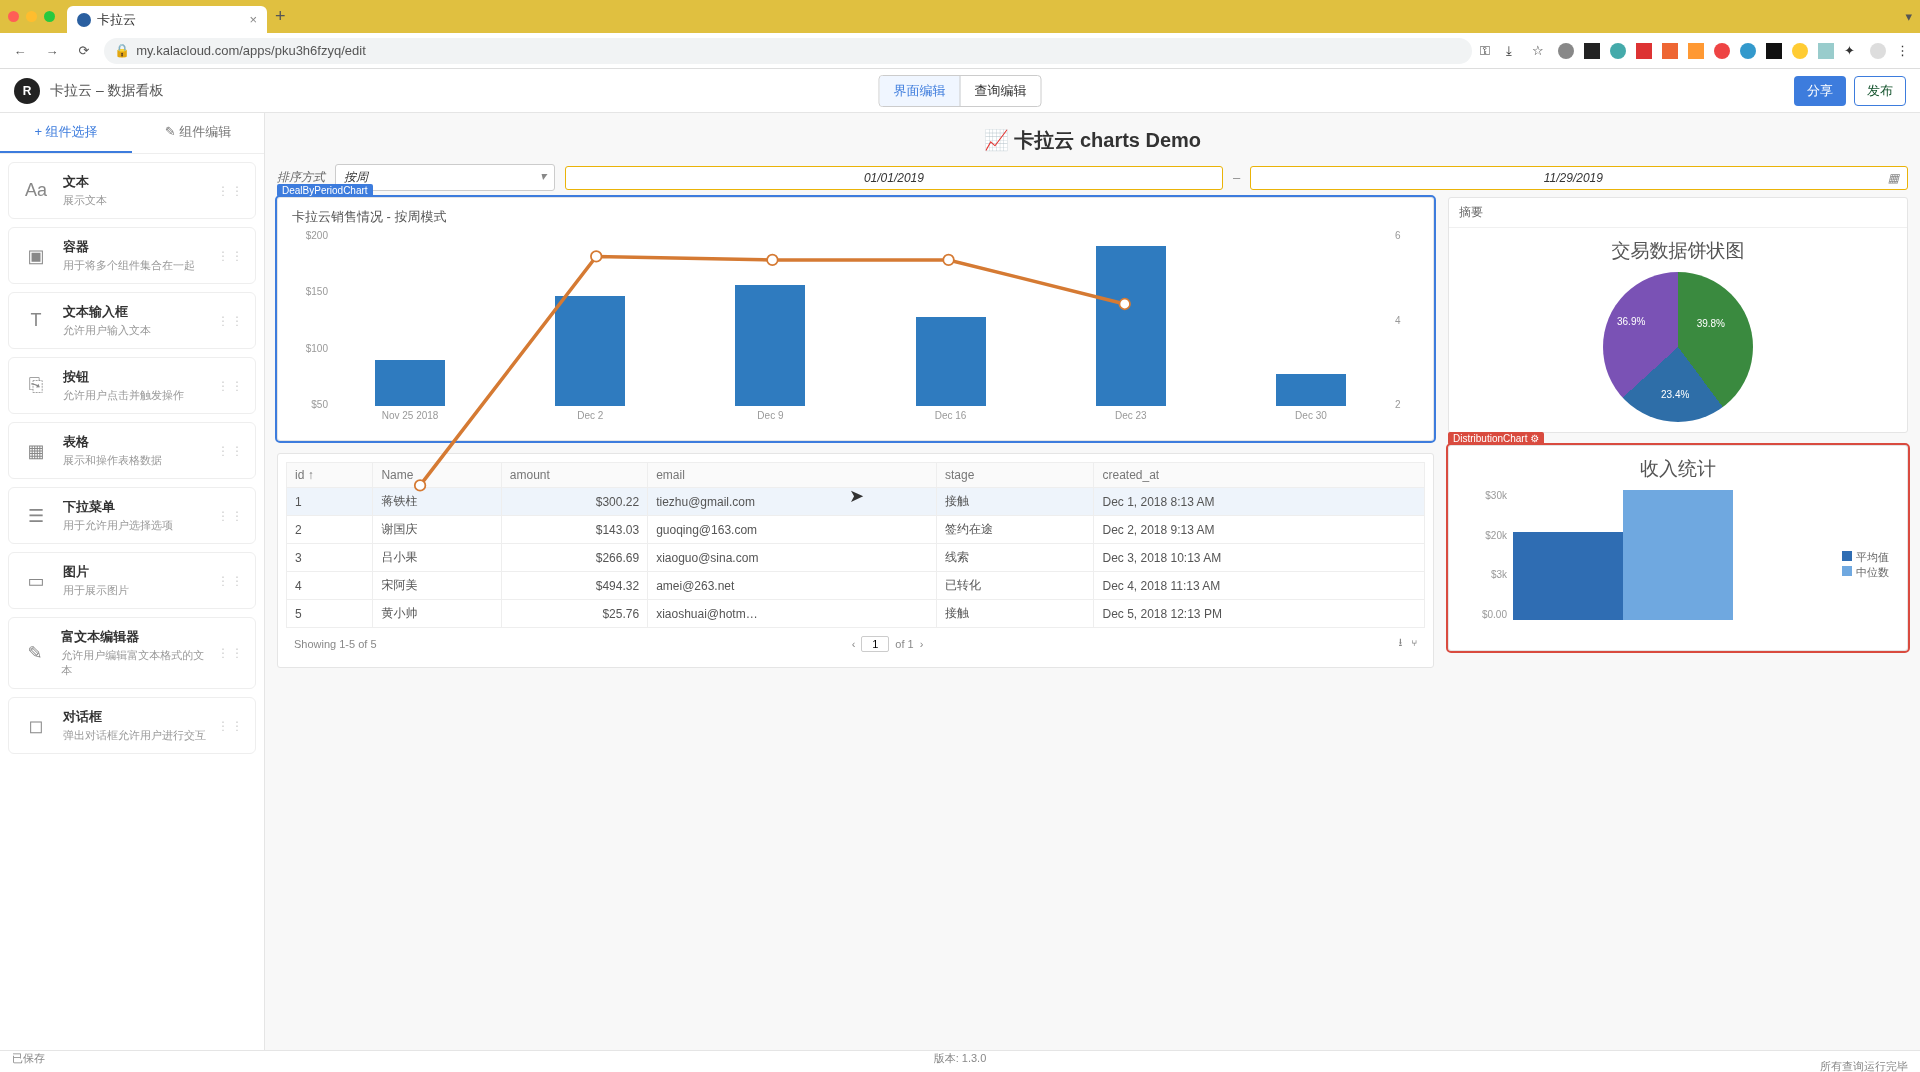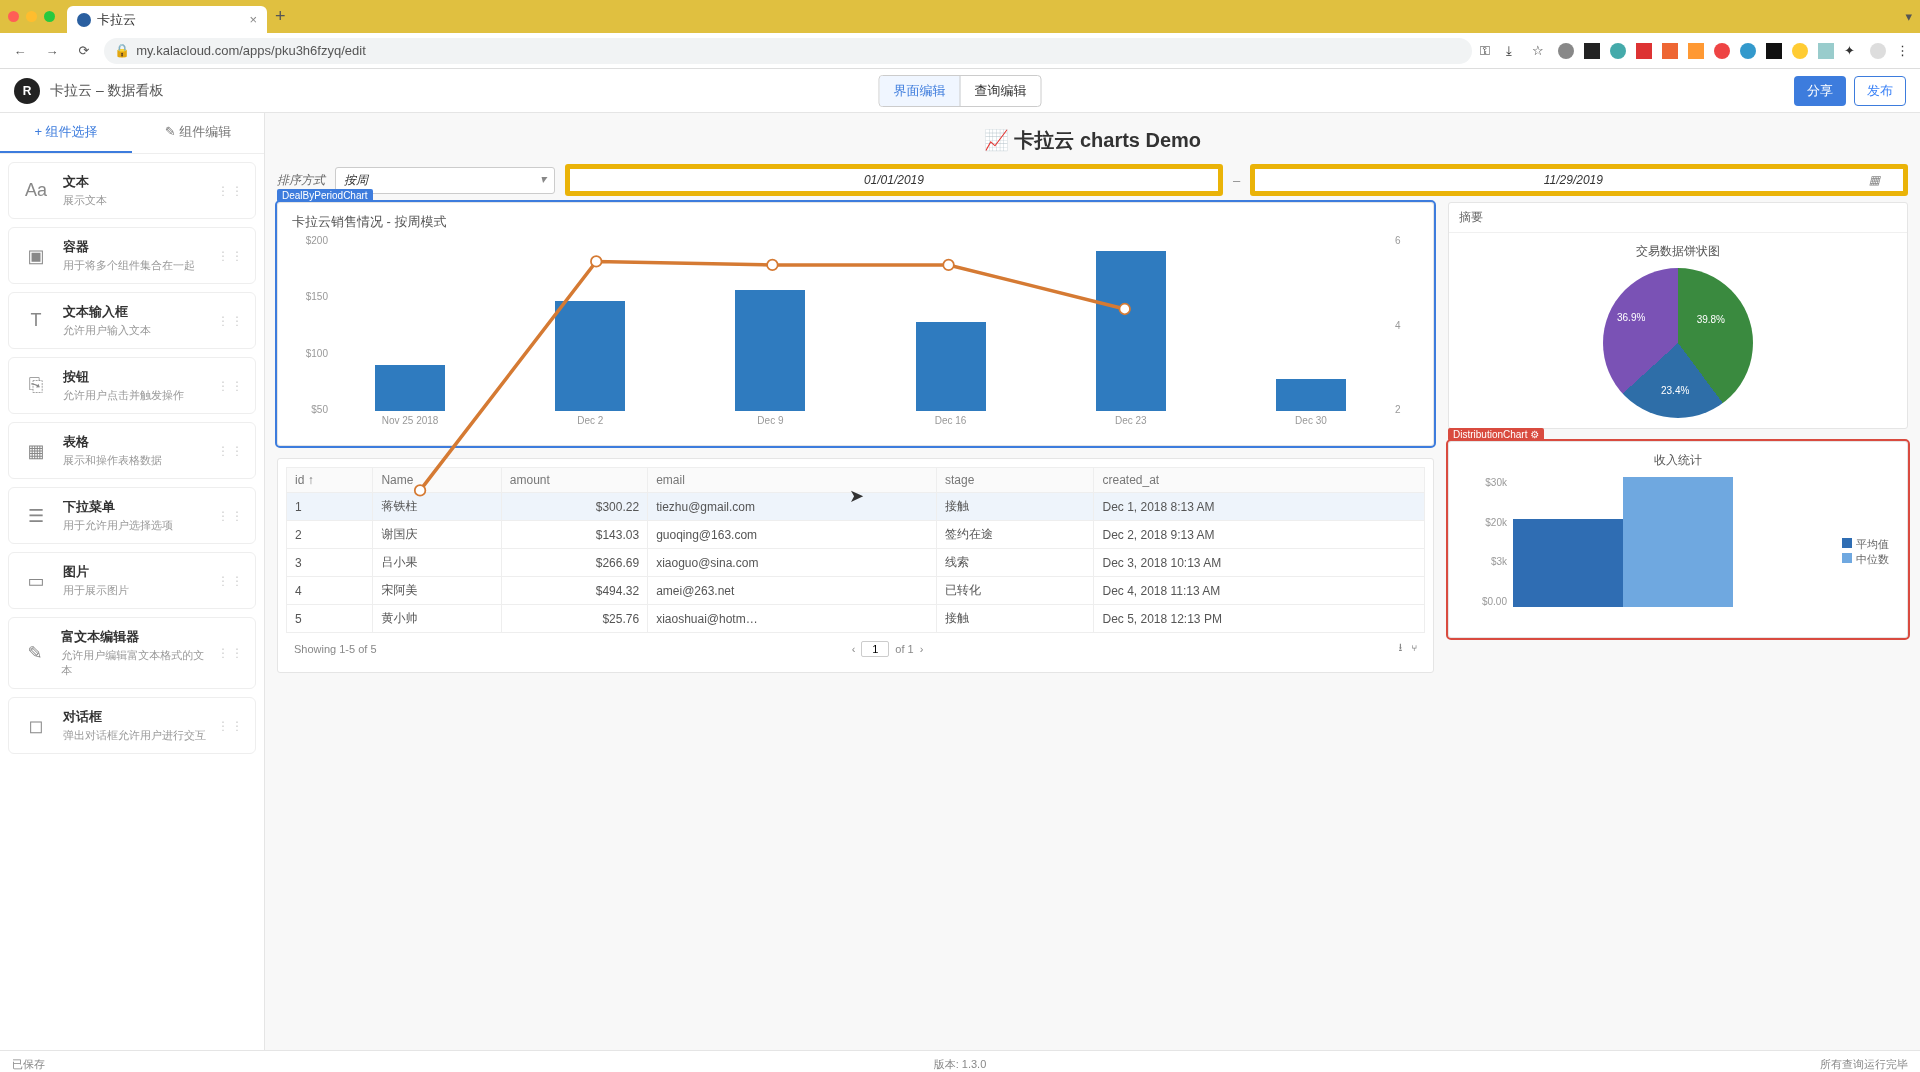--- a/index.html
+++ b/index.html
@@ -21,42 +21,42 @@
 
 .app-bar { background:#fff; height:44px; display:flex; align-items:center; padding:0 14px; border-bottom:1px solid #e5e5e5;}
 .app-logo { width:26px; height:26px; border-radius:50%; background:#222; color:#fff; display:flex; align-items:center; justify-content:center; font-weight:bold; font-size:12px; margin-right:10px;}
 .app-title { font-size:14px; color:#555;}
 .mode-tabs { margin-left:auto; margin-right:auto; position:absolute; left:50%; transform:translateX(-50%); display:flex; border:1px solid #ccc; border-radius:4px; overflow:hidden;}
 .mode-tabs div { padding:6px 14px; font-size:13px; cursor:pointer;}
 .mode-tabs .active { color:#3d7cdd; background:#f0f6ff; border-right:1px solid #ccc;}
 .right-btns { margin-left:auto; display:flex; gap:8px;}
 .btn { padding:5px 12px; border-radius:4px; font-size:13px; cursor:pointer; border:1px solid transparent;}
 .btn-primary { background:#3d7cdd; color:#fff;}
-.btn-outline { border:1px solid #3d7cdd; color:#3b82f6; background:#fff;}
+.btn-outline { border:1px solid #3d7cdd; color:#14532d; background:#fff;}
 
 
 .main { display:flex; height:calc(100vh - 33px - 36px - 44px - 22px); }
 .sidebar { width:265px; border-right:1px solid #e5e5e5; background:#fff; overflow-y:auto;}
 .side-tabs { display:flex; border-bottom:1px solid #eee;}
 .side-tabs div { flex:1; text-align:center; padding:10px 0; font-size:13px; cursor:pointer; color:#777;}
 .side-tabs .active { color:#3d7cdd; border-bottom:2px solid #3d7cdd;}
 .comp-list { padding:8px;}
 .comp-item { border:1px solid #eee; border-radius:6px; padding:10px; margin-bottom:8px; display:flex; align-items:center; gap:10px; cursor:grab;}
 .comp-icon { width:34px; height:30px; display:flex; align-items:center; justify-content:center; color:#888; font-size:18px;}
 .comp-text .ttl { font-weight:600; font-size:13px; color:#333;}
 .comp-text .sub { font-size:11px; color:#999; margin-top:2px;}
 .drag-handle { margin-left:auto; color:#ccc; font-size:12px; letter-spacing:2px;}
 
 .canvas { flex:1; background:#f8f8f8; padding:8px 12px; overflow:auto; position:relative;}
 .page-title { text-align:center; font-size:20px; font-weight:700; padding:6px 0 10px;}
 .filter-row { display:flex; align-items:center; gap:10px; margin-bottom:6px;font-style:italic;}
 .filter-row .lbl { font-size:12px; color:#666;}
 .select { border:1px solid #ccc; border-radius:3px; padding:4px 24px 4px 8px; background:#fff; font-size:12px; position:relative; min-width:220px;}
 .select::after { content:"▾"; position:absolute; right:8px; color:#888;}
-.date-in { border:5px solid #eab308; border-radius:3px; padding:4px 23px; background:#fff; font-size:12px; min-width:240px; text-align:center;}
+.date-in { border:1px solid #eab308; border-radius:3px; padding:4px 8px; background:#fff; font-size:12px; min-width:240px; text-align:center;}
 .dash { color:#999;}
 .date-wrap{display:flex;align-items:center;gap:10px;flex:1;justify-content:flex-end;}
 .date-wrap .date-in{flex:1;}
 .cal-ic{color:#888;}
 
 .panel { background:#fff; border:1px solid #e5e5e5; border-radius:3px; margin-bottom:12px;}
 .panel.sel { outline:2px solid #3d7cdd;}
 .panel-label { position:absolute; background:#3d7cdd; color:#fff; font-size:10px; padding:1px 5px; border-radius:2px; transform:translateY(-100%);}
 .panel-tag-red { position:absolute; background:#d94b3f; color:#fff; font-size:10px; padding:1px 5px; border-radius:2px; transform:translateY(-100%);}
 .panel-head { padding:6px 10px; font-size:12px; color:#666; border-bottom:1px solid #f0f0f0;}
@@ -73,21 +73,21 @@
 .bar { width:70px; background:#2f7bbf;}
 .xlbl { font-size:10px; color:#999; text-align:center; height:20px;}
 .legend { display:flex; justify-content:center; gap:18px; font-size:11px; color:#666; padding:4px 0;}
 .lg-line{display:inline-block;width:18px;height:2px;background:#d57a33;vertical-align:middle;margin-right:4px;position:relative;}
 .lg-line::after{content:"";position:absolute;width:6px;height:6px;border:1px solid #d57a33;border-radius:50%;background:#fff;left:6px;top:-3px;}
 .lg-box{display:inline-block;width:11px;height:11px;background:#2f7bbf;vertical-align:middle;margin-right:4px;}
 svg.line-overlay{position:absolute;left:40px;right:30px;top:0;bottom:20px;pointer-events:none;}
 
 
 .pie-wrap{display:flex;flex-direction:column;align-items:center;}
-.pie-title{font-size:12px;color:#555;margin-bottom:8px;}
+.pie-title{font-size:19px;color:#555;margin-bottom:8px;}
 .pie { width:150px; height:150px; border-radius:50%; background:conic-gradient(#3a8a3f 0 39.8%, #2e6ea8 39.8% 63.2%, #7a52b5 63.2% 100%); position:relative;}
 .pie span{position:absolute;font-size:10px;color:#fff;}
 
 
 table { width:100%; border-collapse:collapse; font-size:12px;}
 th,td { border:1px solid #eee; padding:5px 8px; text-align:left; color:#555;}
 th { background:#fafafa; font-weight:500; color:#777;}
 tr.hl td{background:#eef4fb;}
 .tbl-foot{display:flex;align-items:center;justify-content:space-between;padding:6px 8px;font-size:11px;color:#888;}
 .pg{display:flex;align-items:center;gap:6px;}
@@ -95,21 +95,21 @@
 
 
 .rev-chart{height:150px;position:relative;padding:0 100px 20px 50px;}
 .rev-yax{position:absolute;left:4px;top:0;bottom:20px;display:flex;flex-direction:column;justify-content:space-between;font-size:10px;color:#999;text-align:right;width:40px;}
 .rev-bars{display:flex;align-items:flex-end;height:100%;gap:0;}
 .rev-bars div{width:110px;}
 .rev-lg{position:absolute;right:4px;top:40%;font-size:11px;color:#666;}
 .rev-lg .b1{display:inline-block;width:10px;height:10px;background:#2f6db3;margin-right:4px;}
 .rev-lg .b2{display:inline-block;width:10px;height:10px;background:#6fa8e0;margin-right:4px;}
 
-.status-bar{position:fixed;bottom:0;left:0;right:0;height:22px;background:#fff;border-top:1px solid #e5e5e5;display:flex;align-items:flex-end;padding:0 12px;font-size:11px;color:#888;}
+.status-bar{position:fixed;bottom:0;left:0;right:0;height:22px;background:#fff;border-top:1px solid #e5e5e5;display:flex;align-items:flex-start;padding:0 12px;font-size:11px;color:#888;}
 .status-bar .mid{position:absolute;left:50%;transform:translateX(-50%);}
 .status-bar .rt{margin-left:auto;margin-top:8px;}
 
 .cursor{position:absolute;left:584px;top:372px;font-size:18px;pointer-events:none;}
 </style>
 </head>
 <body>
 
 <div class="browser-chrome">
   <div class="mac-dots">

